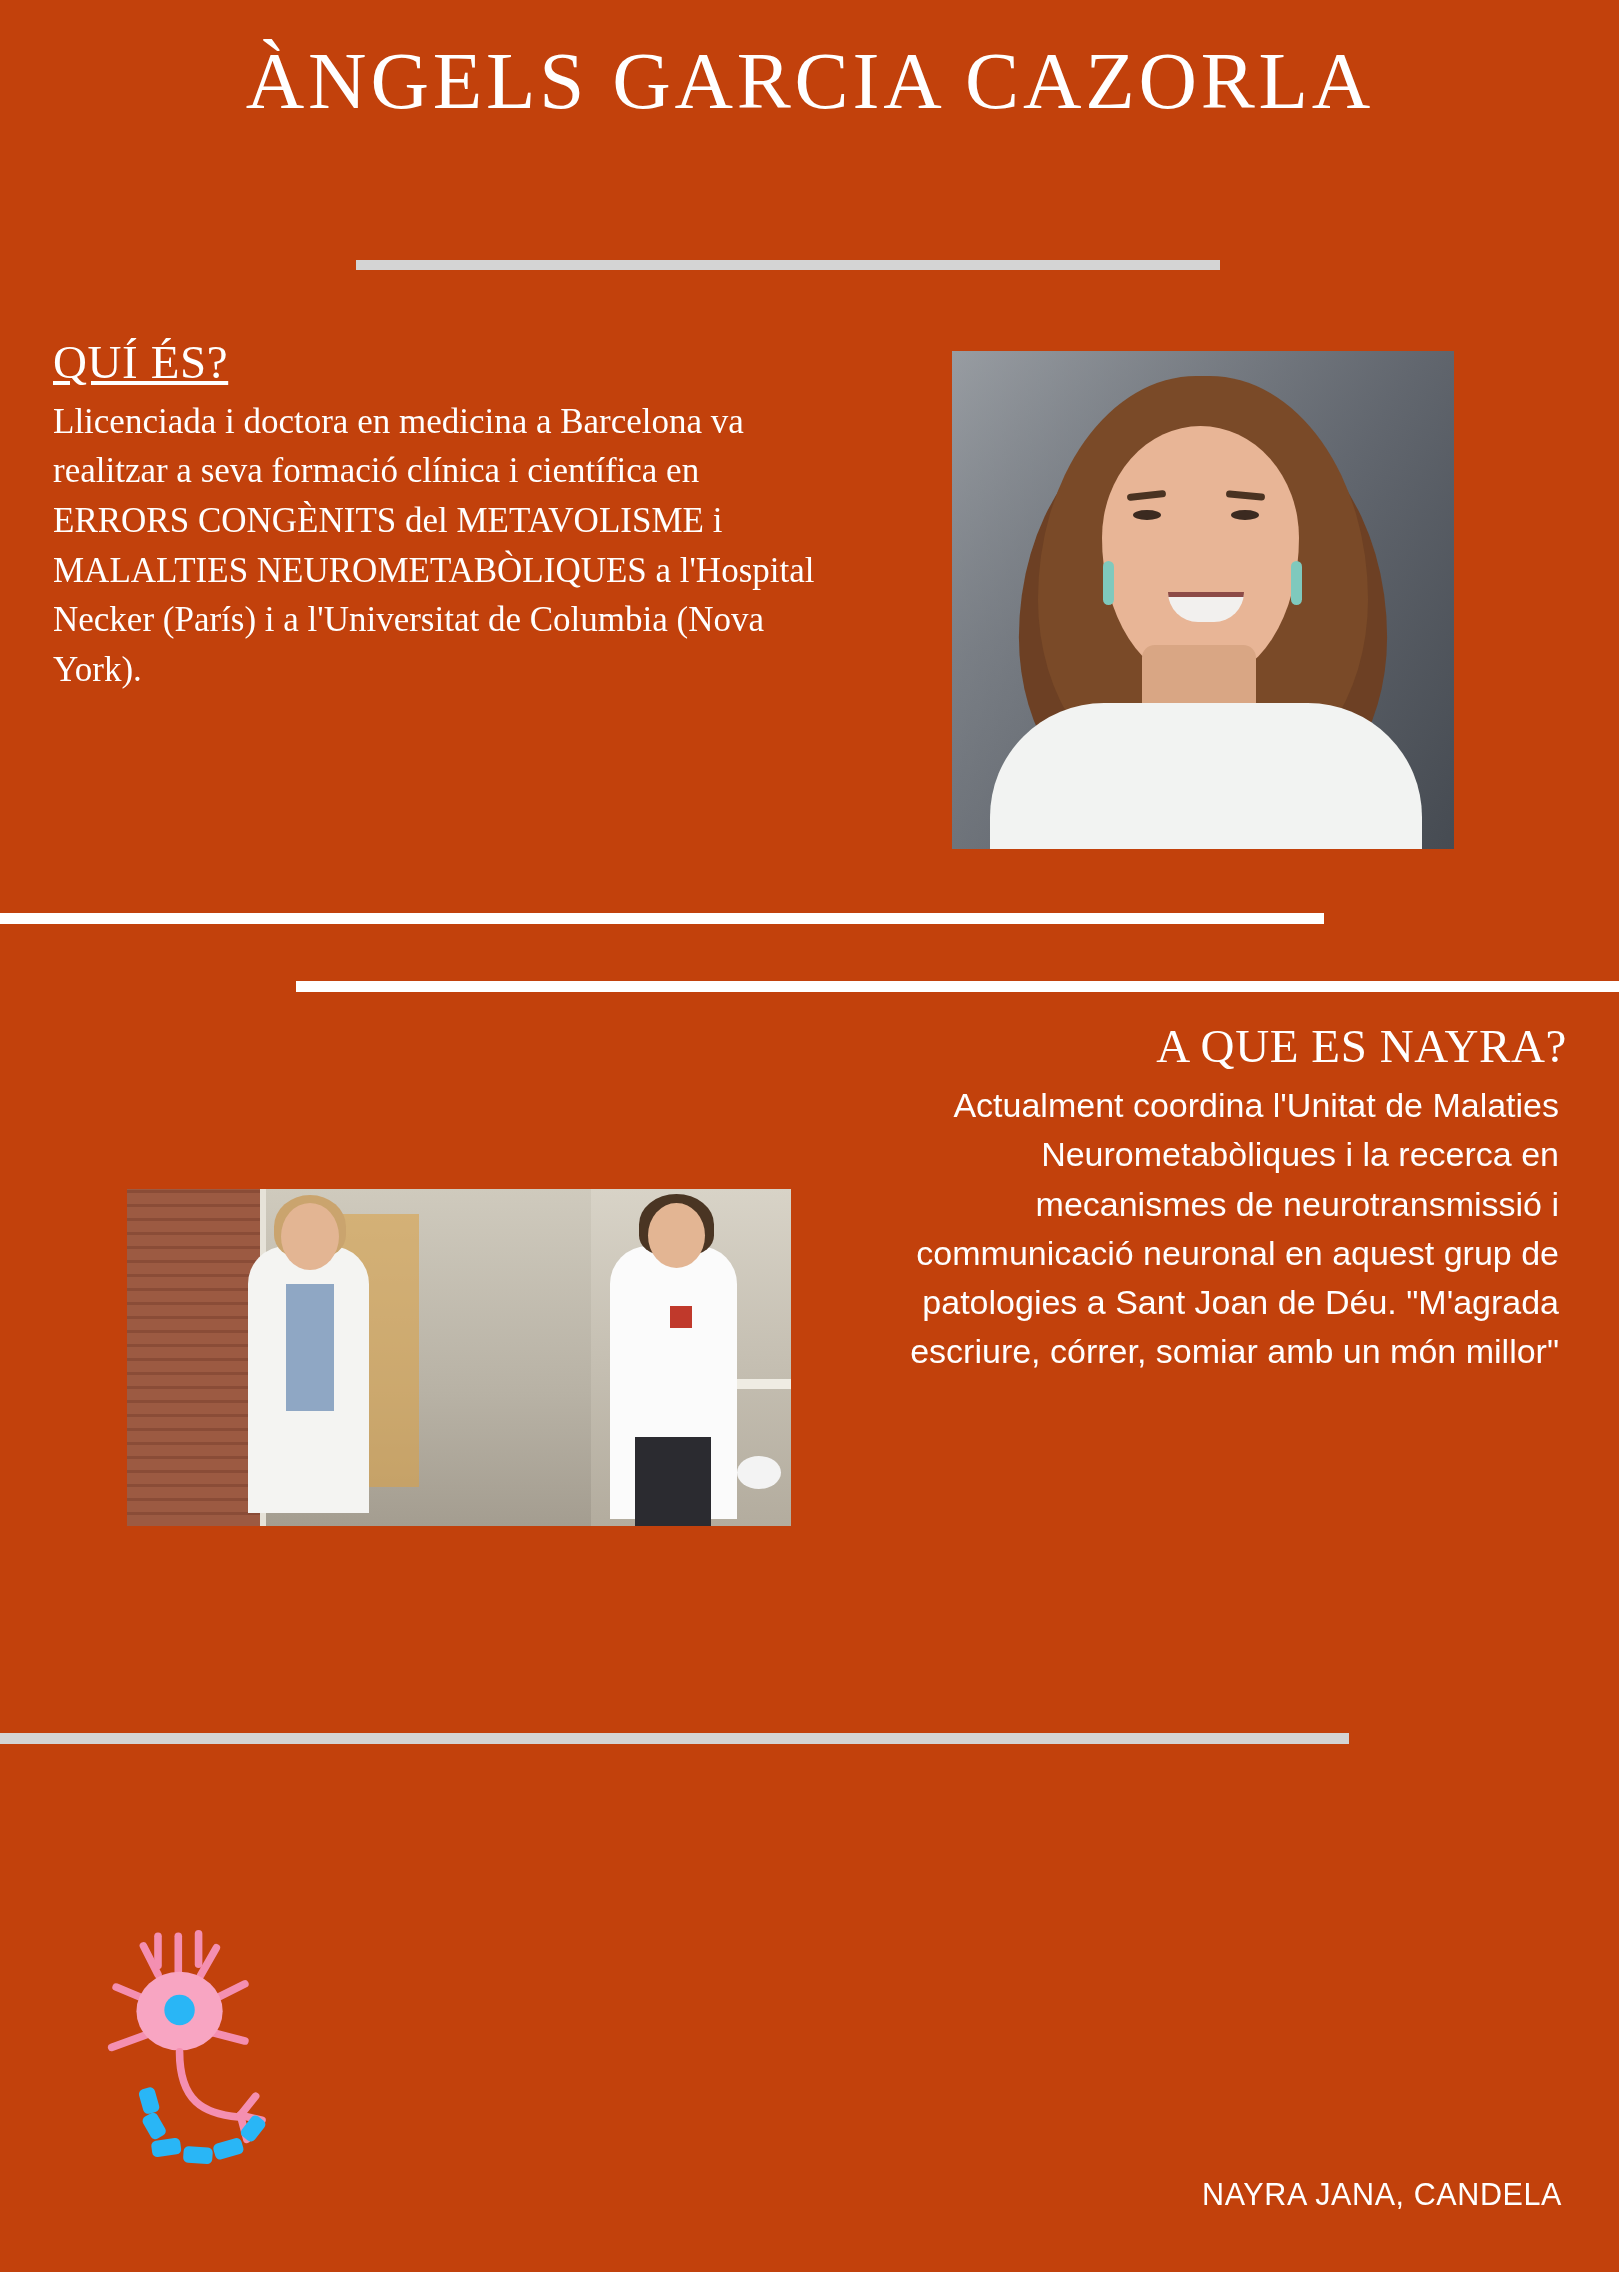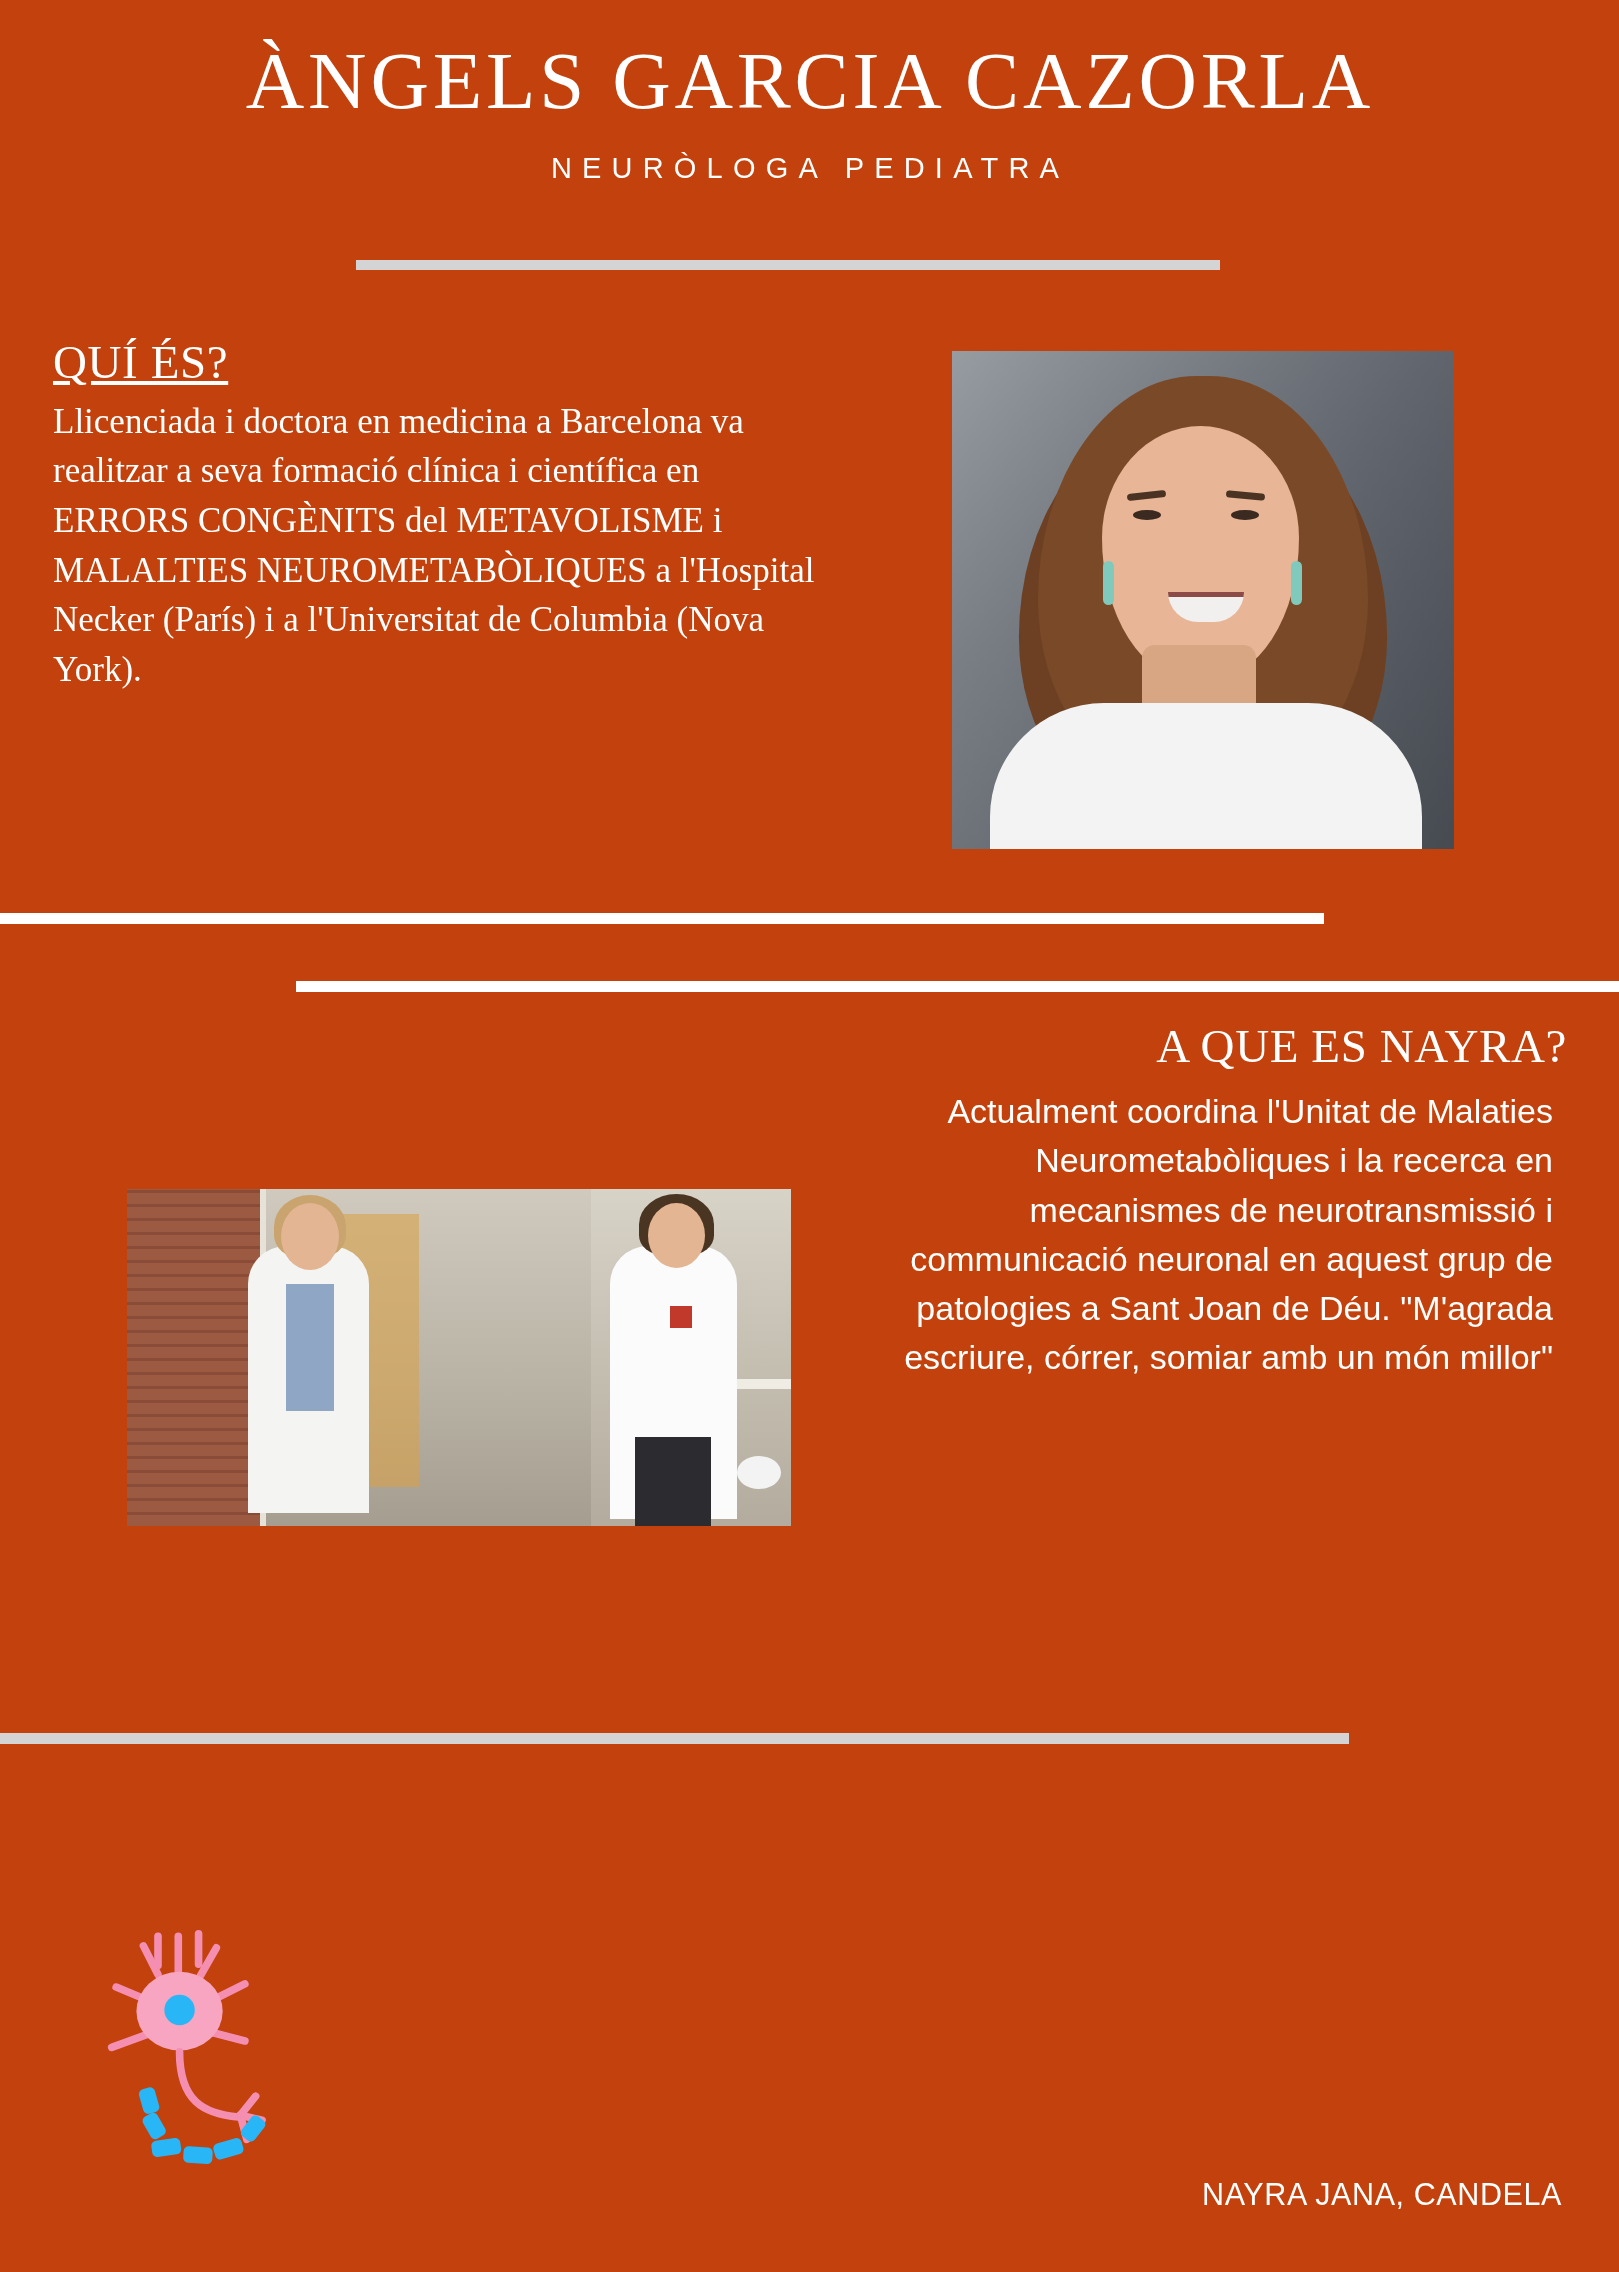--- a/index.html
+++ b/index.html
@@ -178,21 +178,21 @@
     font-size: 47px;
     font-weight: 400;
     margin: 0 0 6.3px 0;
     letter-spacing: 0.6px;
   }
   .sec2 p {
     font-family: "Liberation Sans", sans-serif;
     color: #ffffff;
     font-size: 34px;
     line-height: 1.45;
-    margin: 14px;
+    margin: 8px;
   }
 
   .photo2 {
     position: absolute;
     left: 127px;
     top: 1189px;
     width: 664px;
     height: 337px;
     overflow: hidden;
     background: #b9b2a7;
@@ -288,21 +288,20 @@
     letter-spacing: 0.6px;
   }
 </style>
 </head>
 <body>
 
 <div class="poster">
 
   <div class="header">
     <div class="title">Àngels Garcia Cazorla</div>
-    <div class="subtitle">Neuròloga pediatra</div>
   </div>
 
   <div class="rule-header"></div>
 
   <div class="sec1">
     <h2>QUÍ ÉS?</h2>
     <p>Llicenciada i doctora en medicina a Barcelona va realitzar a seva formació clínica i científica en ERRORS CONGÈNITS del METAVOLISME i MALALTIES NEUROMETABÒLIQUES a l'Hospital Necker (París) i a l'Universitat de Columbia (Nova York).</p>
   </div>
 
   <div class="portrait">

